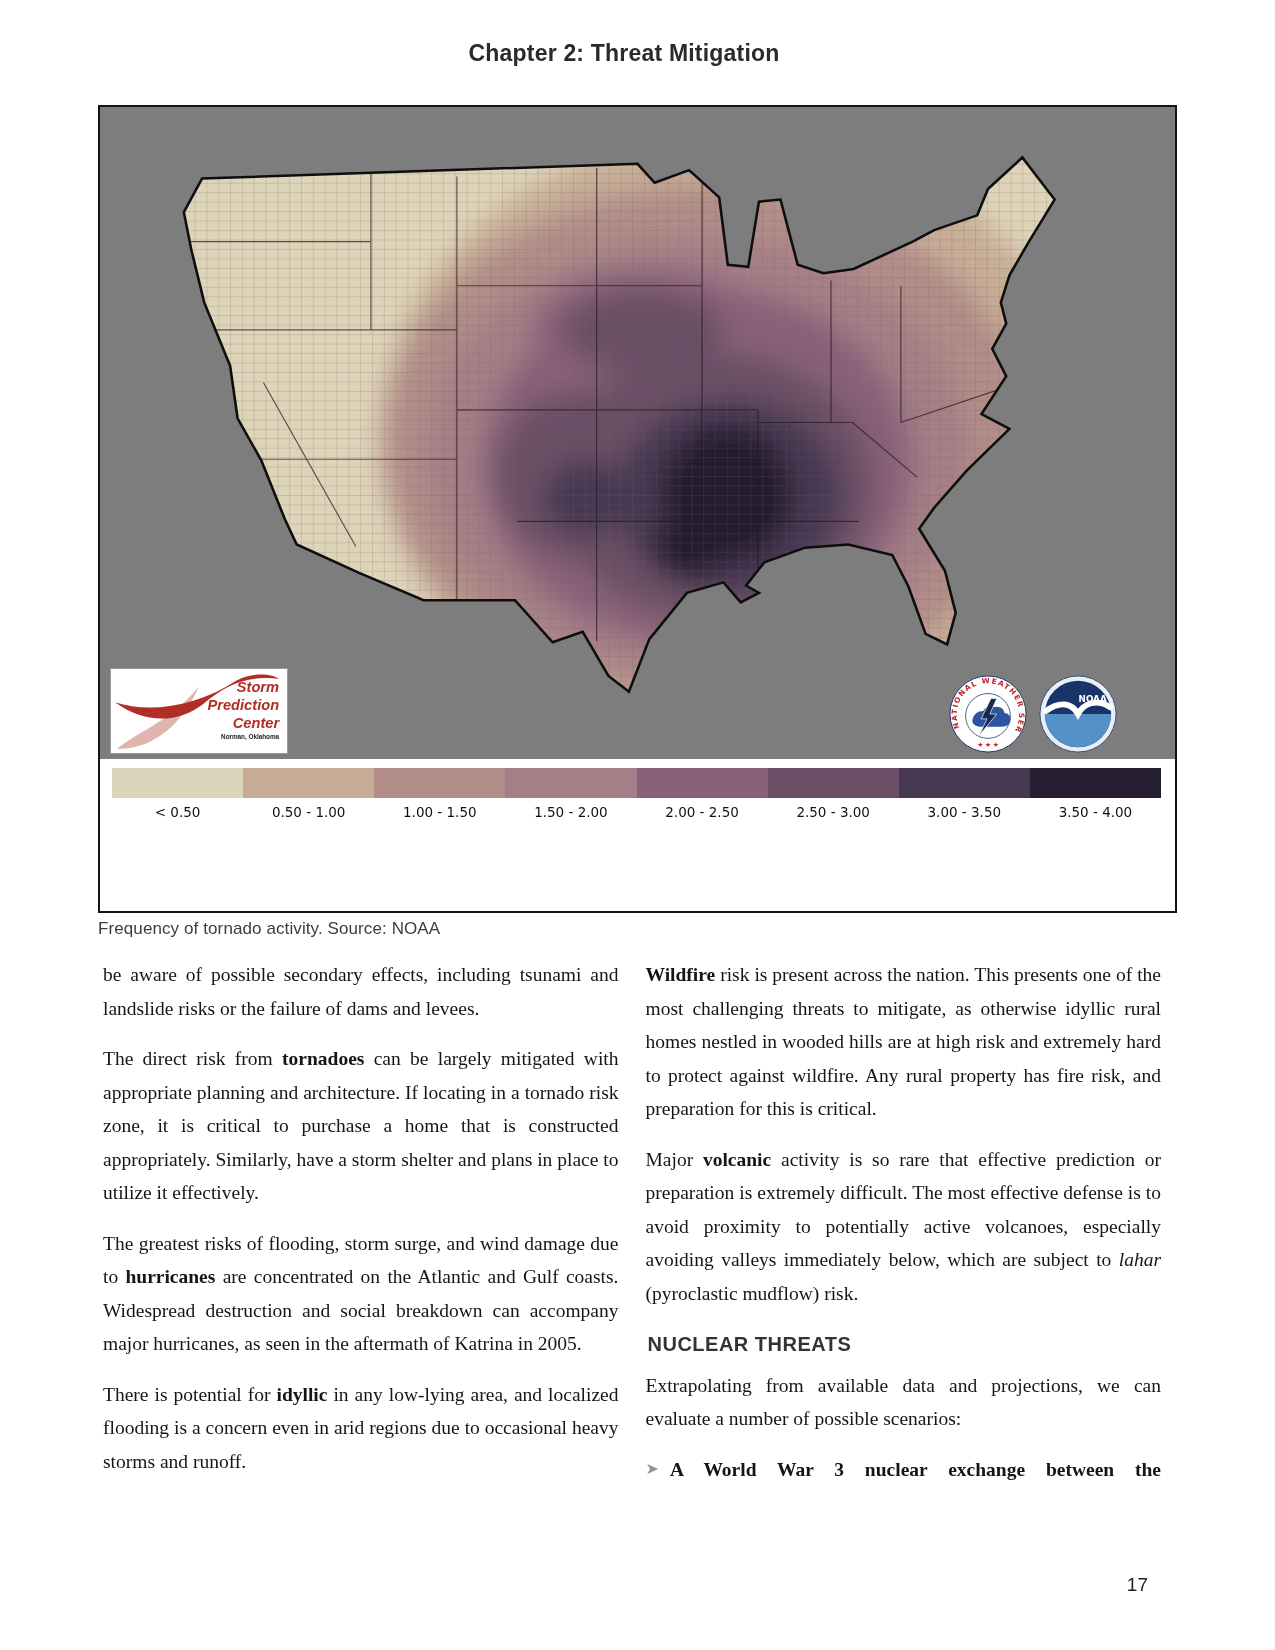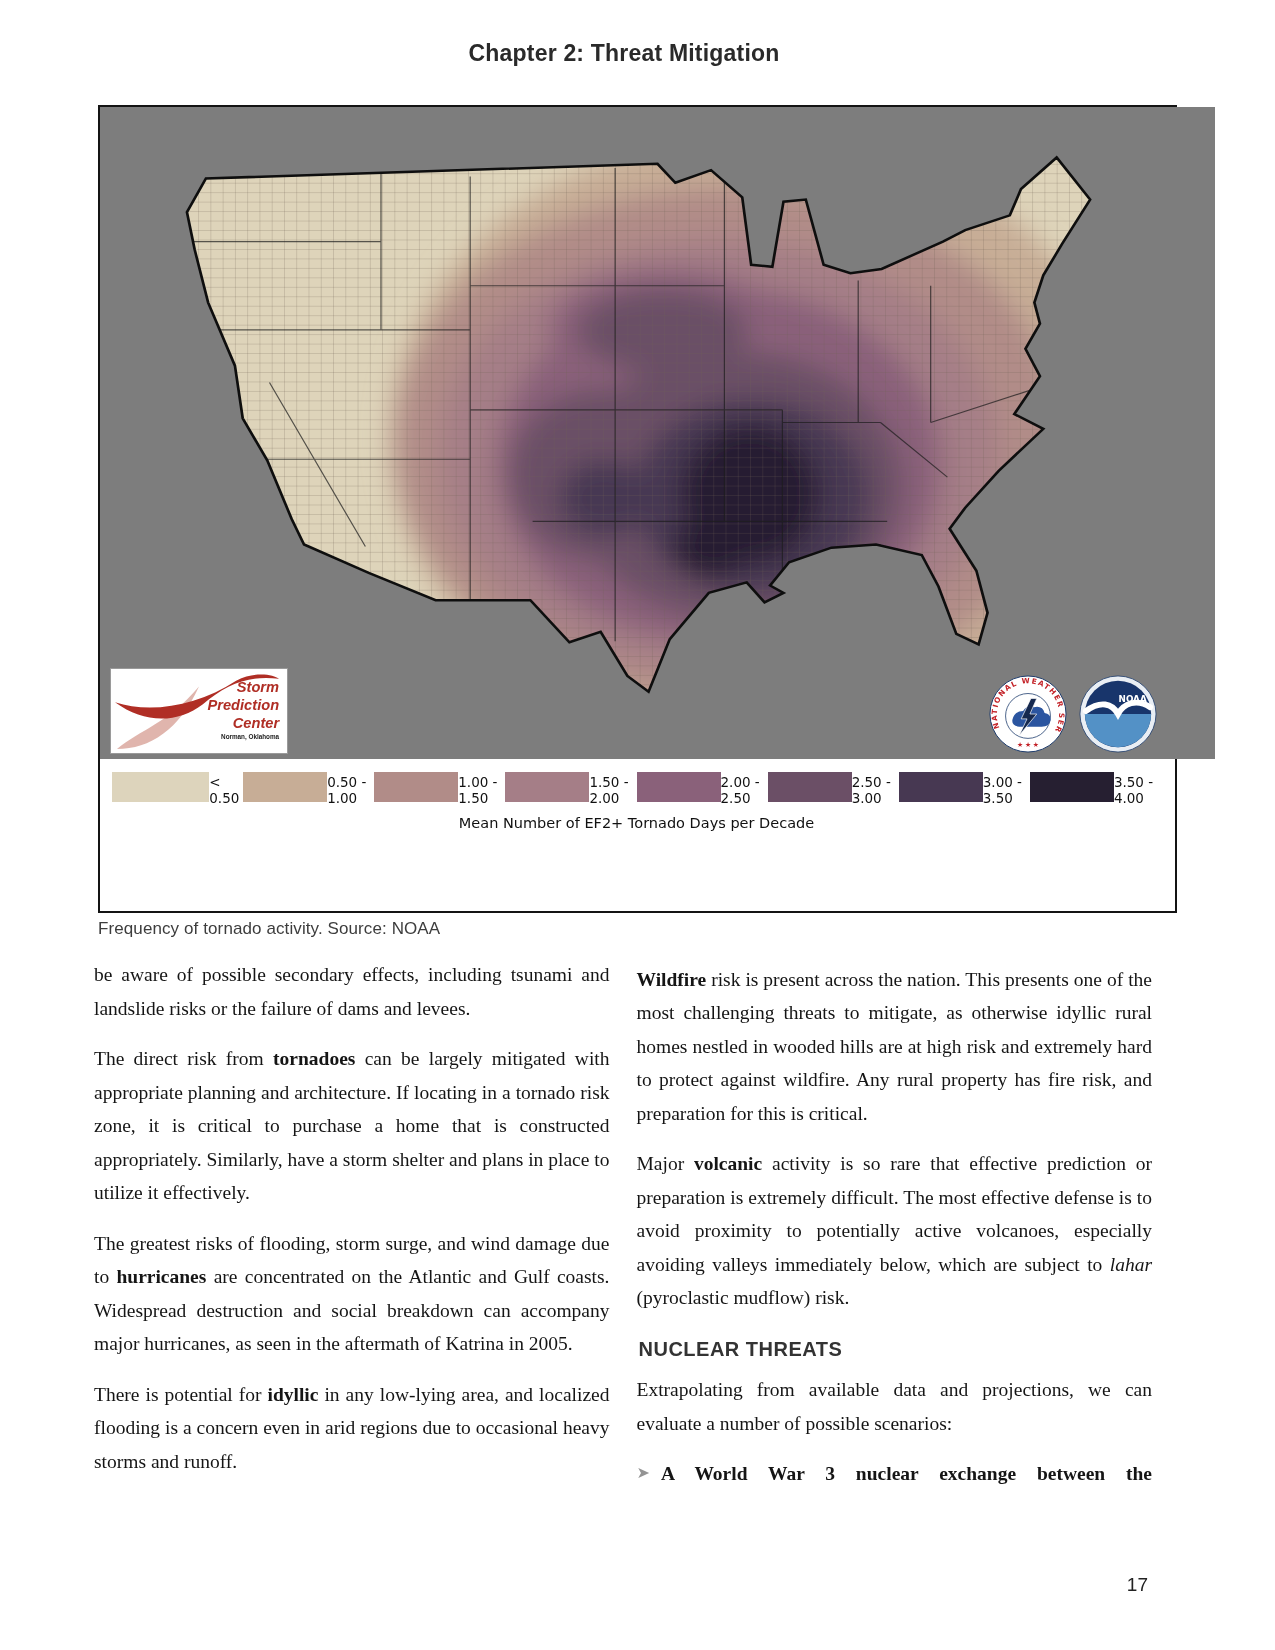--- a/index.html
+++ b/index.html
@@ -5,45 +5,45 @@
   html,body{margin:0;padding:0;background:#fff;}
   .page{position:relative;width:1248px;height:1650px;background:#ffffff;overflow:hidden;
         font-family:"Liberation Serif",serif;color:#141414;}
 
   .chapter-header{position:absolute;top:40px;left:0;right:0;text-align:center;
         font-family:"Liberation Sans",sans-serif;font-weight:700;font-size:23px;color:#2a2a2a;letter-spacing:.2px;}
 
   
   .figure{position:absolute;left:98px;top:105px;width:1079px;height:808px;
         border:2px solid #141414;box-sizing:border-box;background:#fff;}
-  .map-area{position:relative;width:100%;height:652px;background:#22c55e;overflow:hidden;padding-left:40px;}
+  .map-area{position:relative;width:100%;height:652px;background:#22c55e;overflow:hidden;}
   .map-area svg.usmap{position:absolute;left:0;top:0;width:100%;height:100%;display:block;}
 
   .spc-logo{position:absolute;left:10px;bottom:5px;width:178px;height:86px;background:#fff;
         border:1px solid #9a9a9a;box-sizing:border-box;}
   .spc-logo svg{width:100%;height:100%;display:block;}
 
   .badges{position:absolute;right:58px;bottom:6px;display:flex;gap:12px;}
   .badge{width:78px;height:78px;}
   .badge svg{width:100%;height:100%;display:block;}
 
   
   .legend{padding:9px 14px 0 12px;background:#fff;}
   .legend-bins{display:flex;width:100%;}
-  .legend-cell{flex:1;display:flex;flex-direction:row;align-items:center;}
+  .legend-cell{flex:1;display:flex;flex-direction:column;align-items:center;text-align:center;}
   .legend-swatch{width:100%;height:30px;}
   .legend-label{margin-top:6px;font-family:"DejaVu Sans",sans-serif;font-size:13.5px;color:#111;}
   .legend-title{text-align:center;font-family:"DejaVu Sans",sans-serif;font-size:14.5px;color:#111;line-height:1.22;}
   .legend-title.first{margin-top:9px;}
 
   .fig-caption{position:absolute;left:98px;top:919px;font-family:"Liberation Sans",sans-serif;
         font-size:17px;color:#3d3d3d;letter-spacing:.1px;}
 
   
-  .columns{position:absolute;left:94px;top:958px;width:1058px;display:flex;gap:27px;align-items:center;}
+  .columns{position:absolute;left:103px;top:958px;width:1058px;display:flex;gap:27px;}
   .col{flex:1;font-size:19.5px;line-height:1.72;text-align:justify;color:#151515;}
   .col p{margin:0 0 17px 0;}
   .section-heading{font-family:"Liberation Sans",sans-serif;font-size:20px;font-weight:700;
         letter-spacing:.5px;color:#333;margin:4px 0 7px 2px;}
   .bullet{display:flex;gap:11px;align-items:flex-start;}
   .bullet-marker{color:#949494;font-family:"DejaVu Sans",sans-serif;font-size:16px;line-height:2.05;flex:0 0 auto;}
   .bullet-text{font-weight:700;flex:1;text-align:justify;text-align-last:justify;}
 
   .page-number{position:absolute;right:100px;top:1574px;font-family:"Liberation Sans",sans-serif;
         font-size:19px;color:#222;}
@@ -166,21 +166,20 @@
           </div>
           <div class="legend-cell">
             <div class="legend-swatch" style="background: rgb(71, 56, 82);"></div>
             <div class="legend-label">3.00 - 3.50</div>
           </div>
           <div class="legend-cell">
             <div class="legend-swatch" style="background: rgb(38, 31, 49);"></div>
             <div class="legend-label">3.50 - 4.00</div>
           </div>
         </div>
-      <div class="legend-title first">Mean Number of EF2+ Tornado Days per Decade</div>
     </div>
   </div>
 
   <div class="fig-caption">Frequency of tornado activity. Source: NOAA</div>
 
   <div class="columns">
     <div class="col">
       <p><span>be aware of possible secondary effects, including tsunami and landslide risks or the failure of dams and levees.</span></p>
       <p><span>The direct risk from </span><span style="font-weight: 700;">tornadoes</span><span> can be largely mitigated with appropriate planning and architecture. If locating in a tornado risk zone, it is critical to purchase a home that is constructed appropriately. Similarly, have a storm shelter and plans in place to utilize it effectively.</span></p>
       <p><span>The greatest risks of flooding, storm surge, and wind damage due to </span><span style="font-weight: 700;">hurricanes</span><span> are concentrated on the Atlantic and Gulf coasts. Widespread destruction and social breakdown can accompany major hurricanes, as seen in the aftermath of Katrina in 2005.</span></p>

